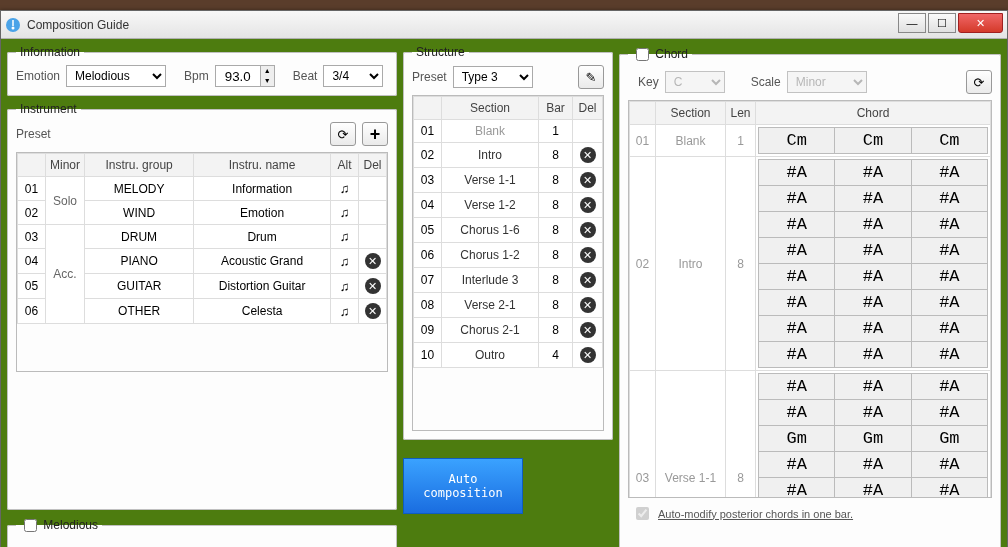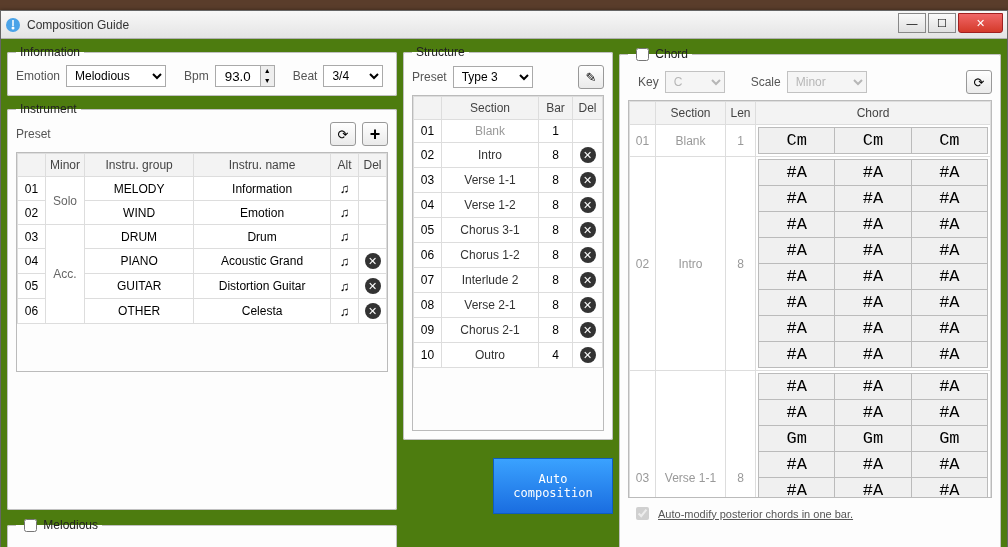--- a/index.html
+++ b/index.html
@@ -200,33 +200,33 @@
                   <td><span class="del-circle">✕</span></td>
                 </tr>
                 <tr>
                   <td>04</td>
                   <td style="color:#333">Verse 1-2</td>
                   <td>8</td>
                   <td><span class="del-circle">✕</span></td>
                 </tr>
                 <tr>
                   <td>05</td>
-                  <td style="color:#333">Chorus 3-1</td>
+                  <td style="color:#333">Chorus 1-6</td>
                   <td>8</td>
                   <td><span class="del-circle">✕</span></td>
                 </tr>
                 <tr>
                   <td>06</td>
                   <td style="color:#333">Chorus 1-2</td>
                   <td>8</td>
                   <td><span class="del-circle">✕</span></td>
                 </tr>
                 <tr>
                   <td>07</td>
-                  <td style="color:#333">Interlude 2</td>
+                  <td style="color:#333">Interlude 3</td>
                   <td>8</td>
                   <td><span class="del-circle">✕</span></td>
                 </tr>
                 <tr>
                   <td>08</td>
                   <td style="color:#333">Verse 2-1</td>
                   <td>8</td>
                   <td><span class="del-circle">✕</span></td>
                 </tr>
                 <tr>
@@ -238,21 +238,21 @@
                 <tr>
                   <td>10</td>
                   <td style="color:#333">Outro</td>
                   <td>4</td>
                   <td><span class="del-circle">✕</span></td>
                 </tr>
               </tbody>
           </table>
         </div>
       </fieldset>
-      <div style="display:flex;justify-content:flex-end;padding-top:12px;">
+      <div style="display:flex;justify-content:flex-start;padding-top:12px;">
         <button class="auto-btn">Auto composition</button>
       </div>
     </div>
 
     <div class="col col-right">
       <fieldset style="flex:1;display:flex;flex-direction:column;">
         <legend><input type="checkbox" style=""> <span>Chord</span></legend>
         <div class="row disabled" style="margin-bottom:6px;">
           <label class="lbl" style="margin-left:10px">Key</label>
           <select style="width:60px" disabled=""><option>C</option></select>

